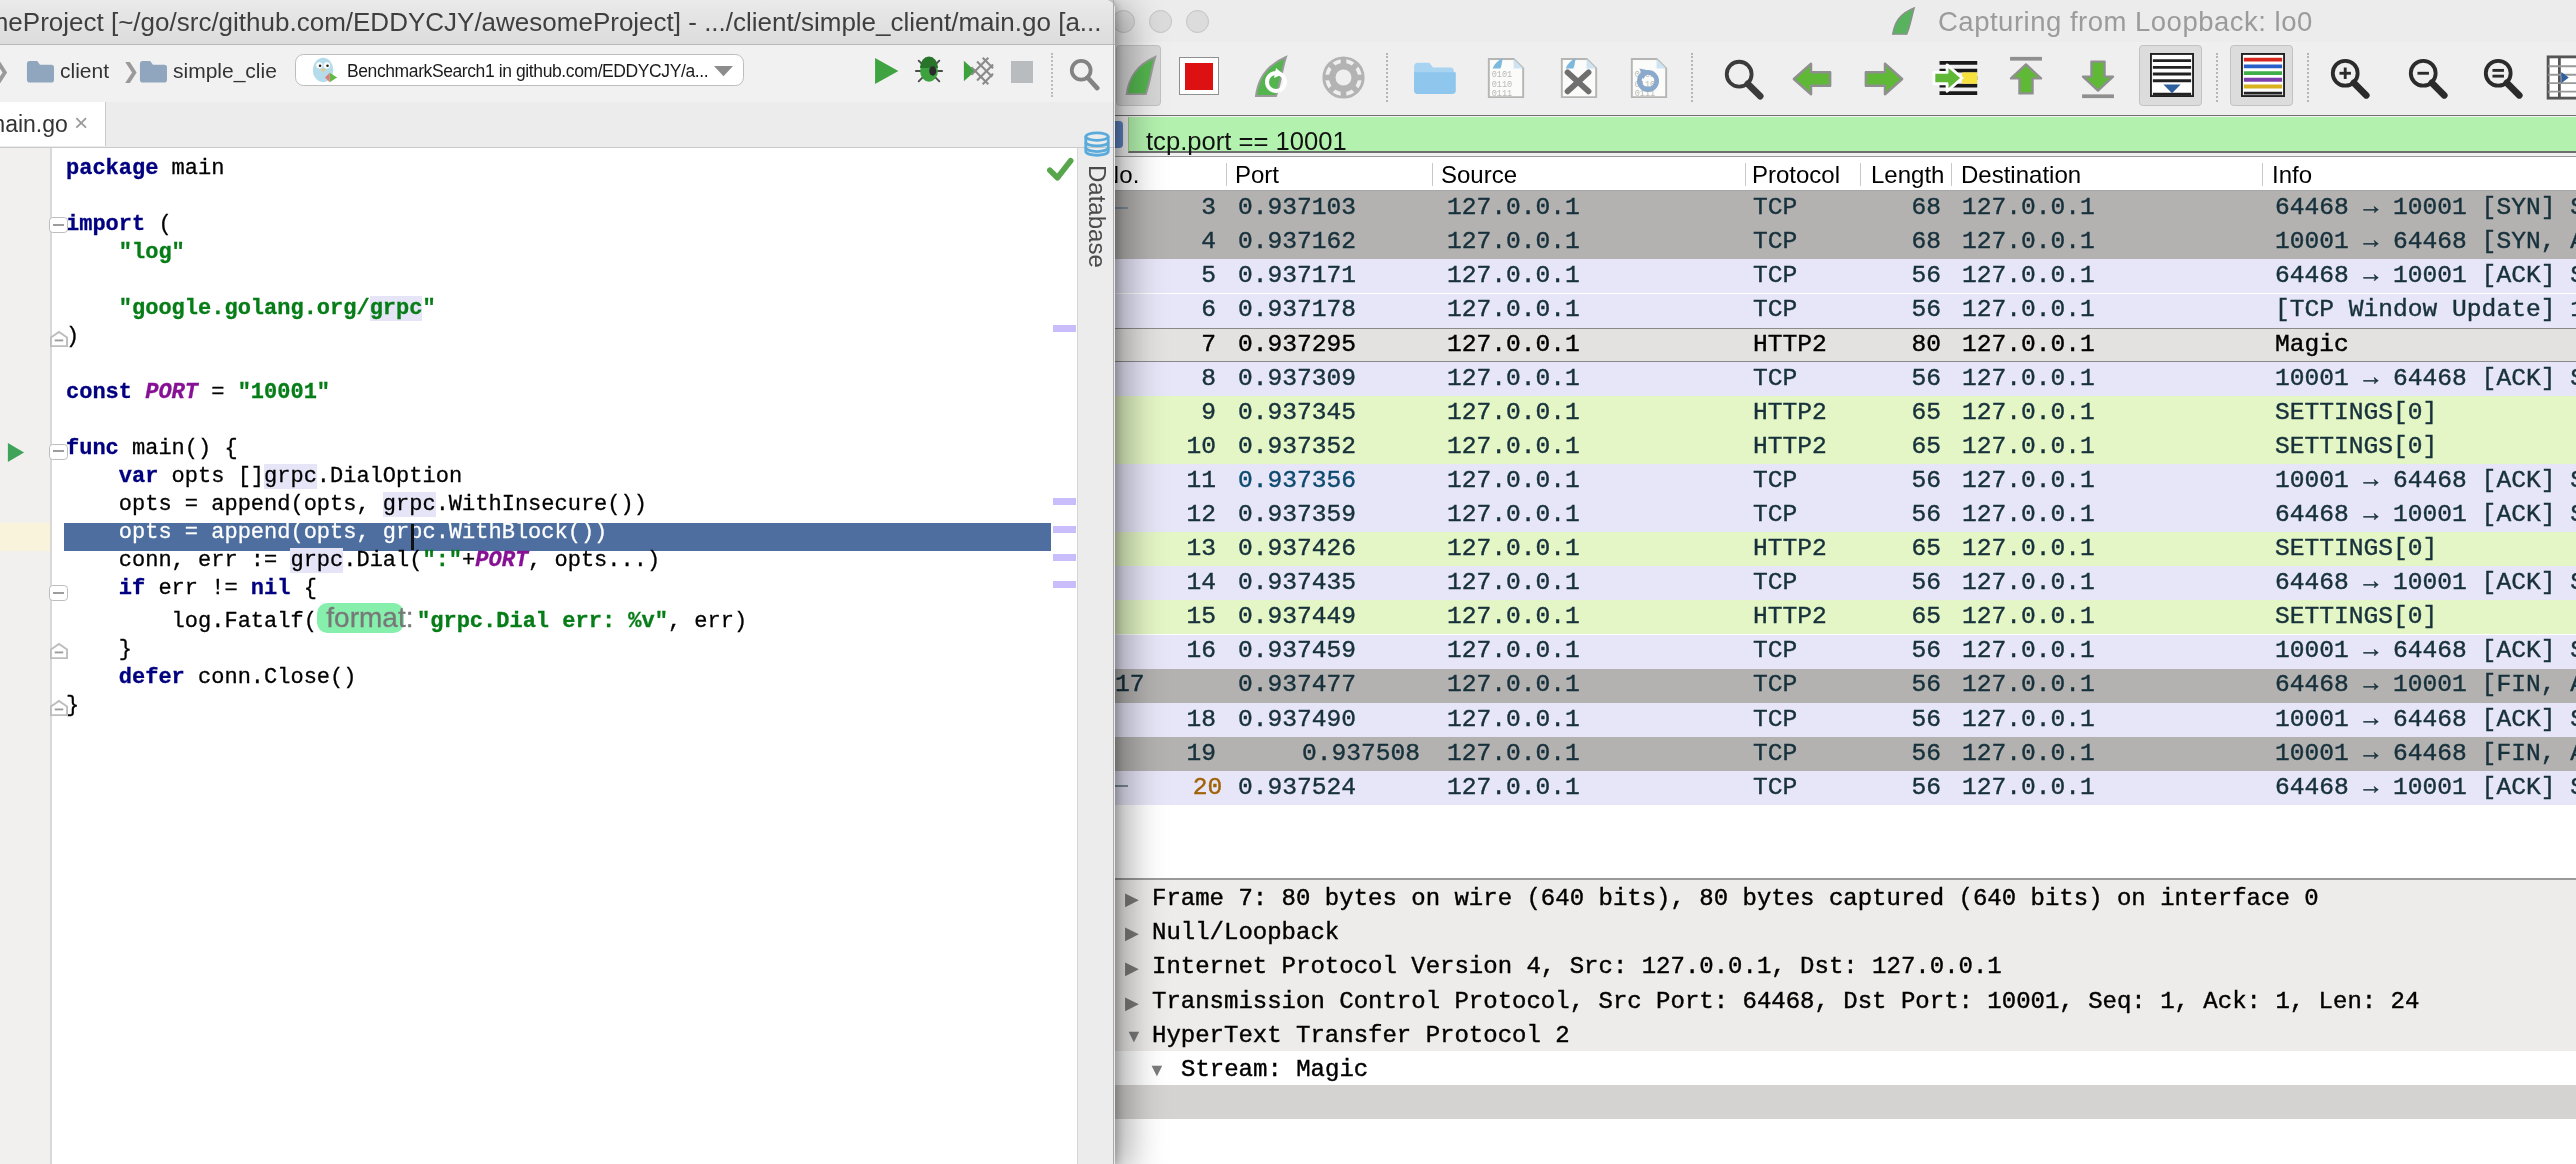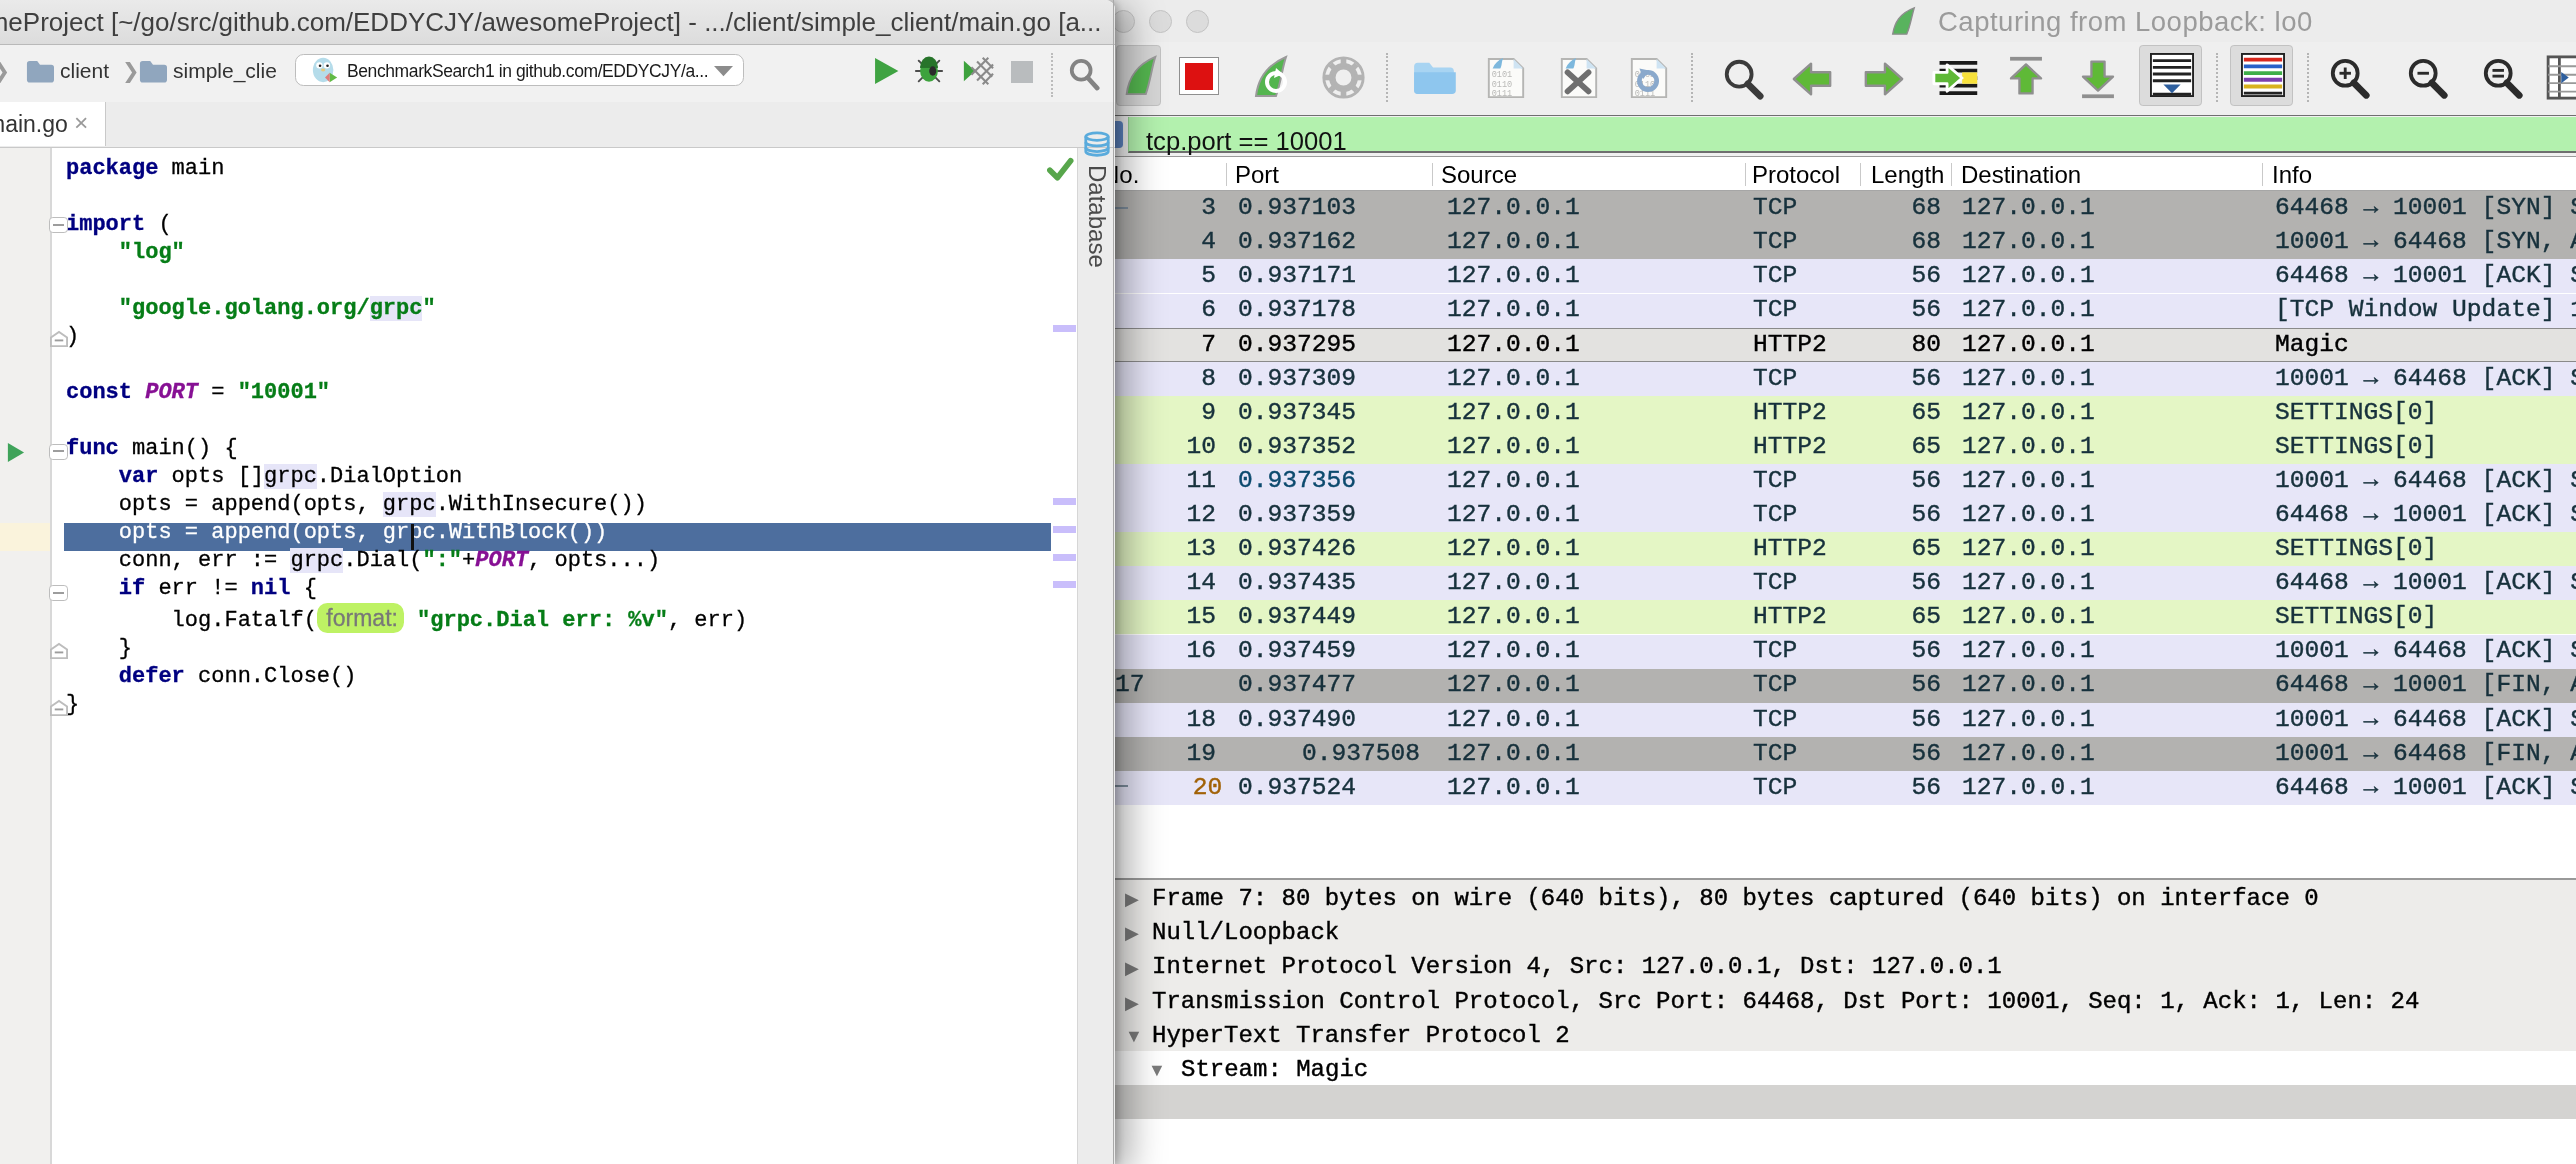--- a/index.html
+++ b/index.html
@@ -8,21 +8,21 @@
   .abs{position:absolute;}
   .wst{font-family:"Liberation Mono", monospace;font-size:24.6px;color:#17313c;white-space:pre;-webkit-text-stroke:0.4px currentColor;}
   .hdr{font-family:"Liberation Sans", sans-serif;font-size:24px;color:#000;}
   .dl{font-family:"Liberation Mono", monospace;font-size:24px;color:#000;white-space:pre;-webkit-text-stroke:0.4px currentColor;}
   .code{font-family:"Liberation Mono", monospace;font-size:22px;line-height:28px;color:#000;white-space:pre;-webkit-text-stroke:0.3px currentColor;}
   .kw{font-weight:bold;color:#000080;}
   .str{font-weight:bold;color:#067d17;}
   .cst{font-weight:bold;font-style:italic;color:#871094;}
   .hl{background:#e6e5f8;}
   .sel{color:#ffffff;}
-  .pill{font-family:'Liberation Sans';font-size:23px;font-weight:normal;color:#787878;background:#bef264;border-radius:10.4px;padding:0.9px 9.5px;display:inline-block;width:68px;}
+  .pill{font-family:'Liberation Sans';font-size:28px;font-weight:normal;color:#787878;background:#86efac;border-radius:10.4px;padding:0.9px 9.5px;display:inline-block;width:68px;}
 </style>
 </head>
 <body>
 
 <div id="ws" style="position:absolute;left:0;top:0;width:2576px;height:1165px;background:#fff;">
 <div class="abs" style="left:947px;top:0;width:1629px;height:42px;background:#ececec;"></div>
 <div class="abs" style="left:1112px;top:10.4px;width:23px;height:23px;border-radius:50%;background:#dcdcdc;border:0.9px solid #c3c3c3;box-sizing:border-box;"></div>
 <div class="abs" style="left:1149px;top:10.4px;width:23px;height:23px;border-radius:50%;background:#dcdcdc;border:0.9px solid #c3c3c3;box-sizing:border-box;"></div>
 <div class="abs" style="left:1186px;top:10.4px;width:23px;height:23px;border-radius:50%;background:#dcdcdc;border:0.9px solid #c3c3c3;box-sizing:border-box;"></div>
 <svg class="abs" style="left:1888px;top:5.7px;" width="30" height="30" viewBox="0 0 32 32">

